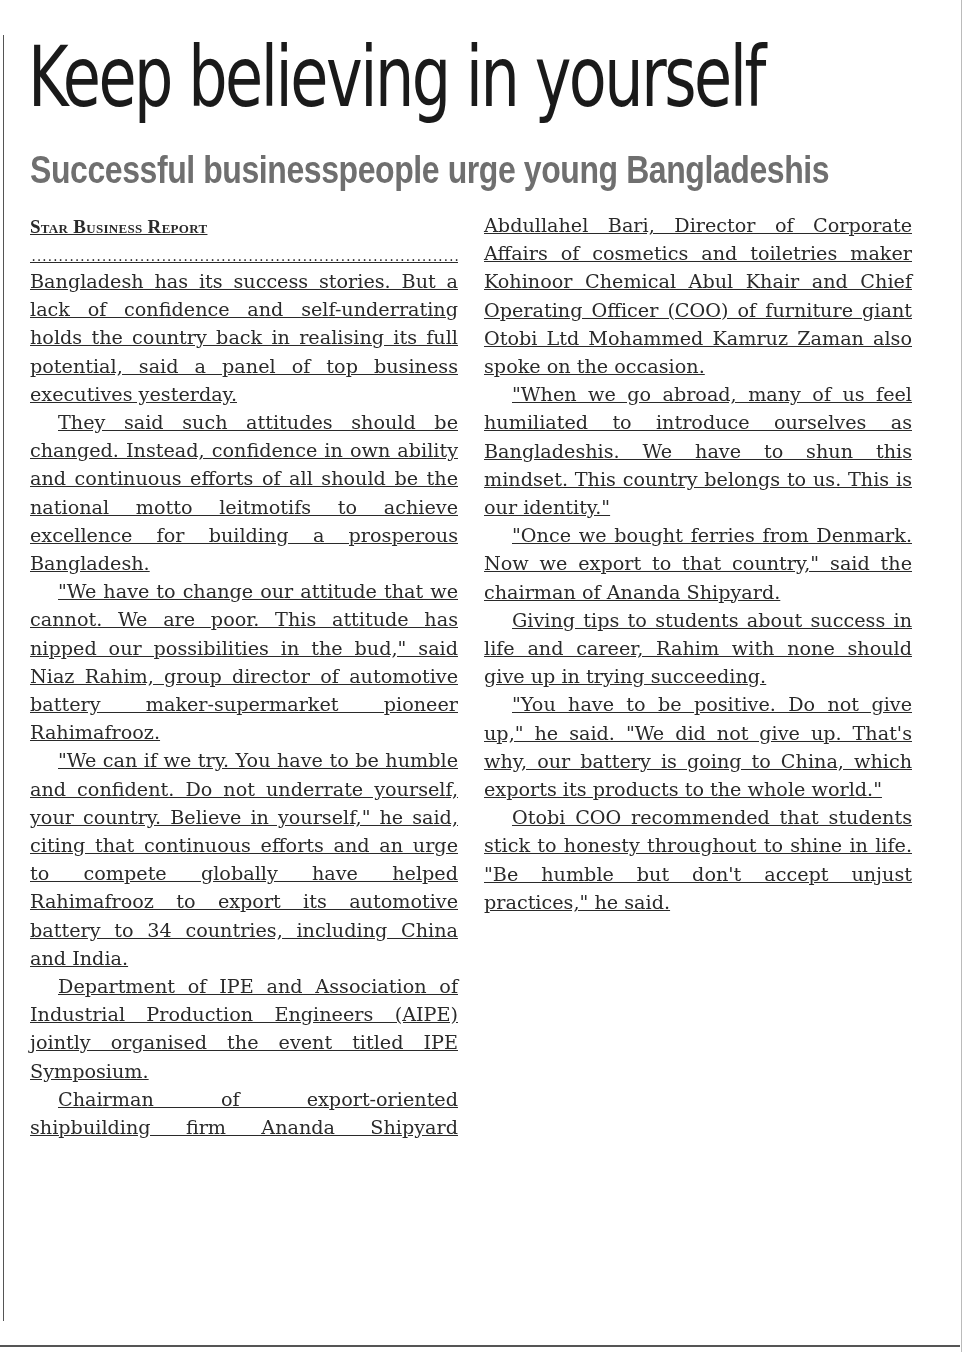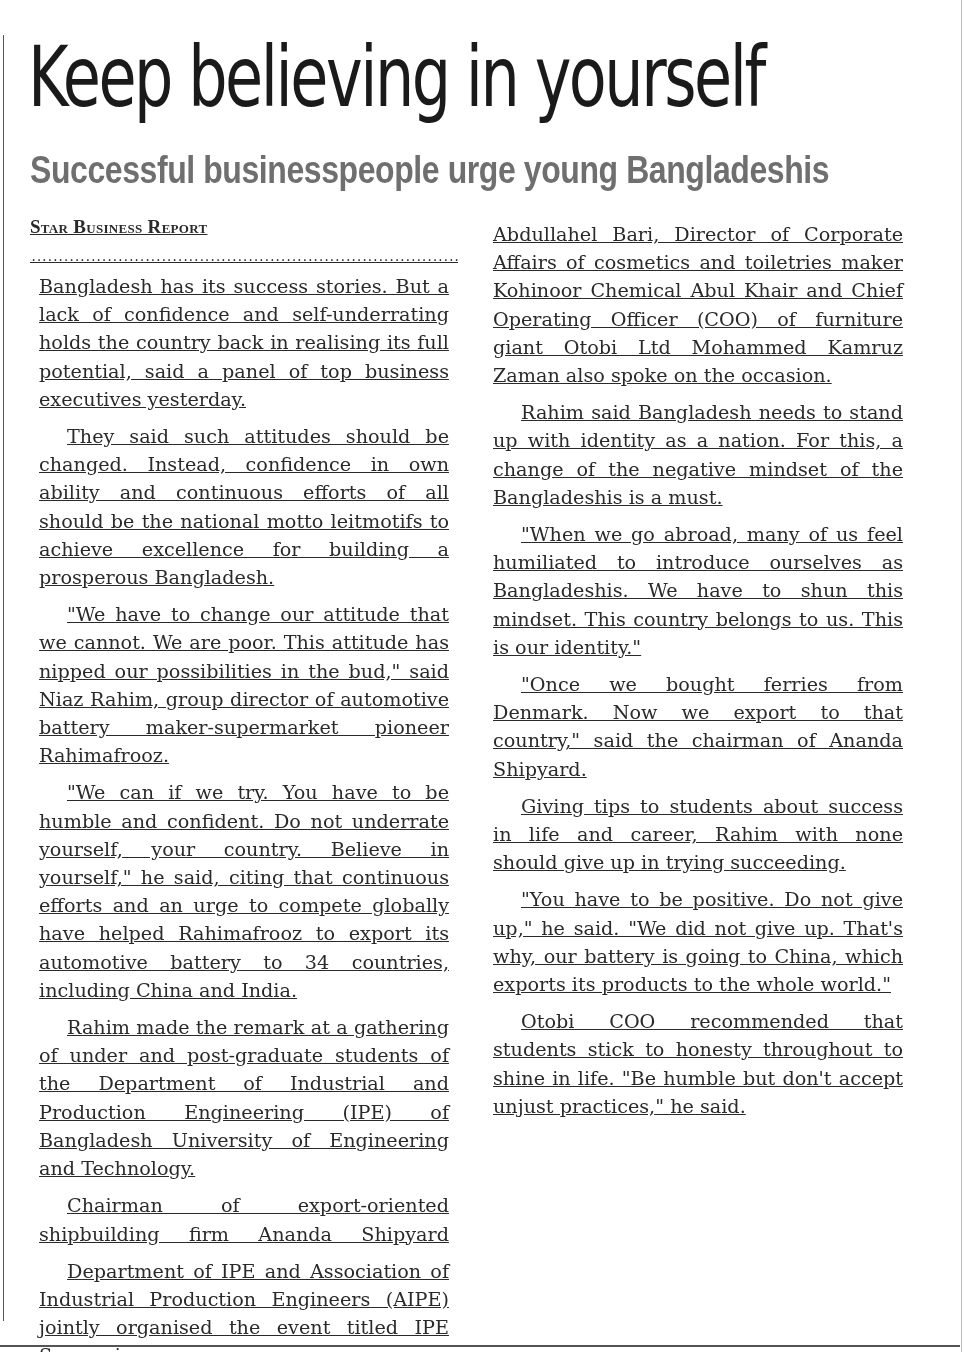--- a/index.html
+++ b/index.html
@@ -25,47 +25,45 @@
     text-align: justify;
     text-decoration: underline;
   }
   .col-left { left: 30px; }
   .col-right { left: 484px; }
   .byline {
     font-family: "Liberation Serif", serif; font-weight: bold; font-size: 19px; line-height: 30px;
     font-variant: small-caps; letter-spacing: 0.3px; color: #2a2a2a; text-align: left; margin: 0;
   }
   .dots { font-family: "DejaVu Sans Mono", monospace; font-size: 12px; line-height: 14px; letter-spacing: -1.8px; overflow: hidden; white-space: nowrap; color: #333; margin: 8px 0 4px 0; }
-  .col p { margin: 9px; }
+  .col p { margin: 0; }
   .col p.indent { text-indent: 28px; }
   .col p.last-justify { text-align-last: justify; }
 </style>
 </head>
 <body>
 
 <div class="frame-left"></div>
 <div class="frame-right"></div>
 <div class="frame-bottom"></div>
 
 <h1 class="headline">Keep believing in yourself</h1>
 <h2 class="subhead">Successful businesspeople urge young Bangladeshis</h2>
 
 <div class="col col-left">
   <div class="byline">Star Business Report</div>
   <div class="dots">........................................................................................</div>
   <p>Bangladesh has its success stories. But a lack of confidence and self-underrating holds the country back in realising its full potential, said a panel of top business executives yesterday.</p>
   <p class="indent">They said such attitudes should be changed. Instead, confidence in own ability and continuous efforts of all should be the national motto leitmotifs to achieve excellence for building a prosperous Bangladesh.</p>
   <p class="indent">"We have to change our attitude that we cannot. We are poor. This attitude has nipped our possibilities in the bud," said Niaz Rahim, group director of automotive battery maker-supermarket pioneer Rahimafrooz.</p>
   <p class="indent">"We can if we try. You have to be humble and confident. Do not underrate yourself, your country. Believe in yourself," he said, citing that continuous efforts and an urge to compete globally have helped Rahimafrooz to export its automotive battery to 34 countries, including China and India.</p>
-  <p class="indent">Rahim made the remark at a gathering of under and post-graduate students of the Department of Industrial and Production Engineering (IPE) of Bangladesh University of Engineering and Technology.</p>
+  <p class="indent">Department of IPE and Association of Industrial Production Engineers (AIPE) jointly organised the event titled IPE Symposium.</p>
   <p class="indent last-justify">Chairman of export-oriented shipbuilding firm Ananda Shipyard</p>
-  <p class="indent">Department of IPE and Association of Industrial Production Engineers (AIPE) jointly organised the event titled IPE Symposium.</p>
 </div>
 
 <div class="col col-right">
   <p>Abdullahel Bari, Director of Corporate Affairs of cosmetics and toiletries maker Kohinoor Chemical Abul Khair and Chief Operating Officer (COO) of furniture giant Otobi Ltd Mohammed Kamruz Zaman also spoke on the occasion.</p>
-  <p class="indent">Rahim said Bangladesh needs to stand up with identity as a nation. For this, a change of the negative mindset of the Bangladeshis is a must.</p>
   <p class="indent">"When we go abroad, many of us feel humiliated to introduce ourselves as Bangladeshis. We have to shun this mindset. This country belongs to us. This is our identity."</p>
   <p class="indent">"Once we bought ferries from Denmark. Now we export to that country," said the chairman of Ananda Shipyard.</p>
   <p class="indent">Giving tips to students about success in life and career, Rahim with none should give up in trying succeeding.</p>
   <p class="indent">"You have to be positive. Do not give up," he said. "We did not give up. That's why, our battery is going to China, which exports its products to the whole world."</p>
   <p class="indent">Otobi COO recommended that students stick to honesty throughout to shine in life. "Be humble but don't accept unjust practices," he said.</p>
 </div>
 
 </body></html>

